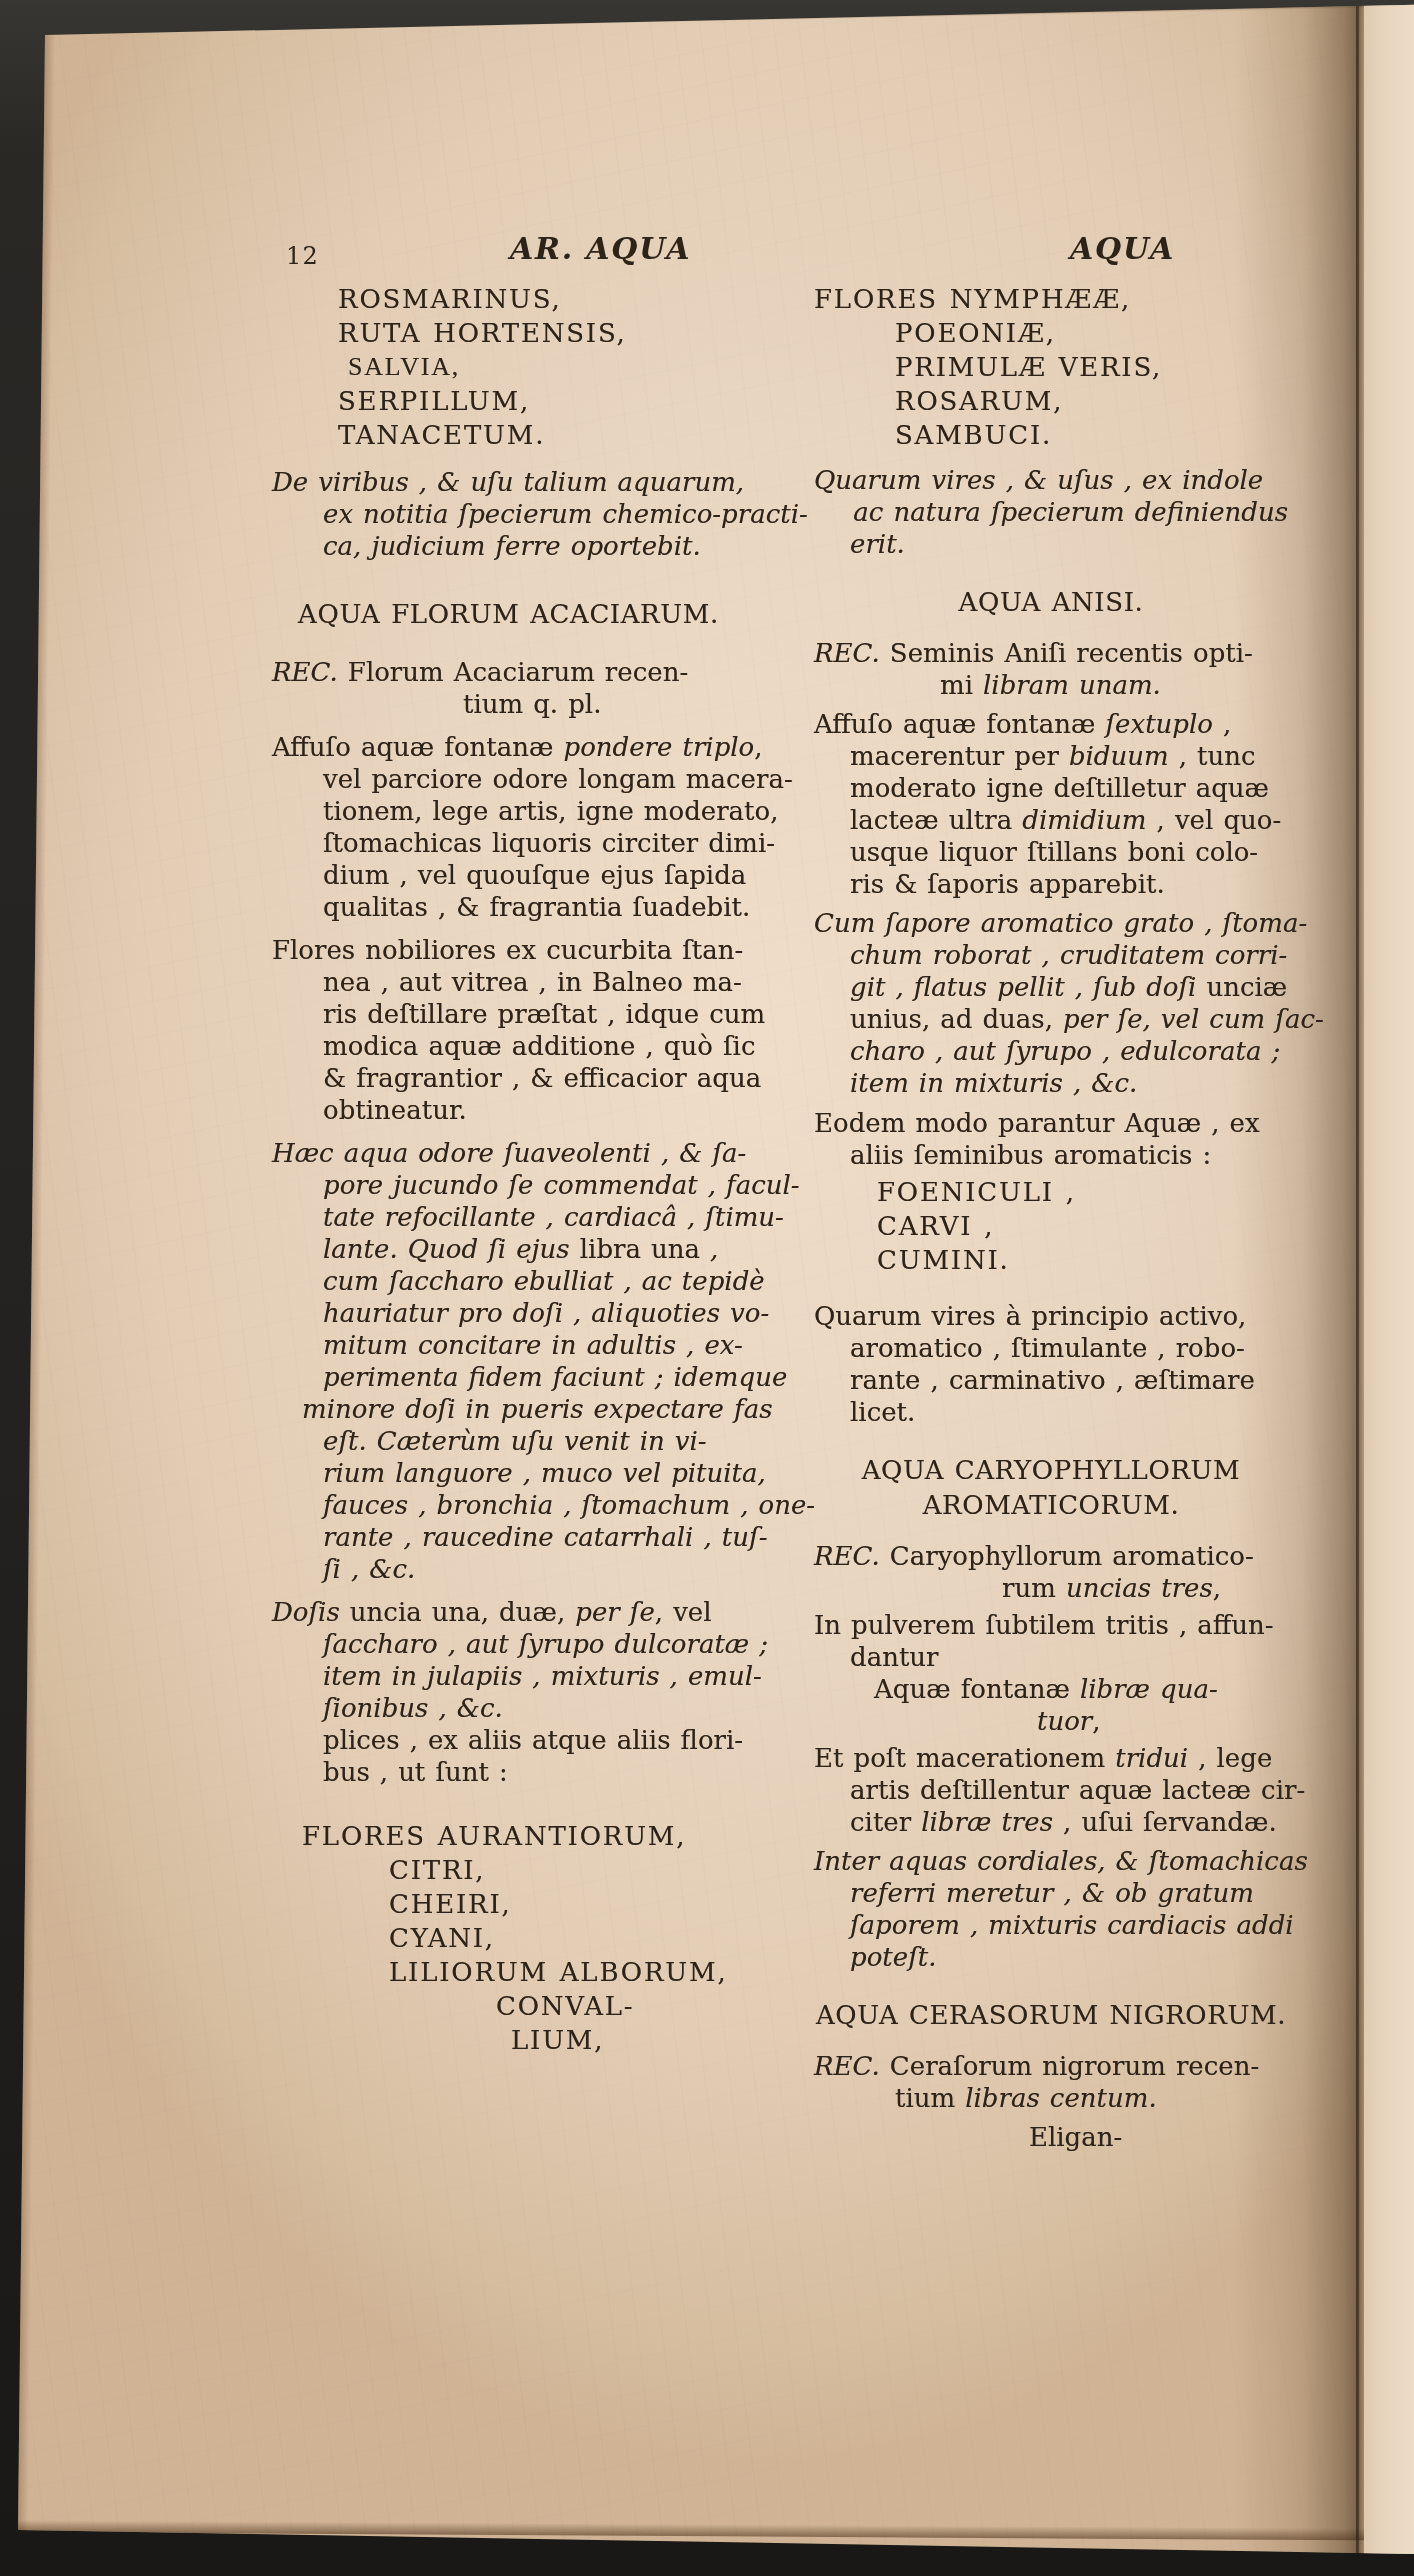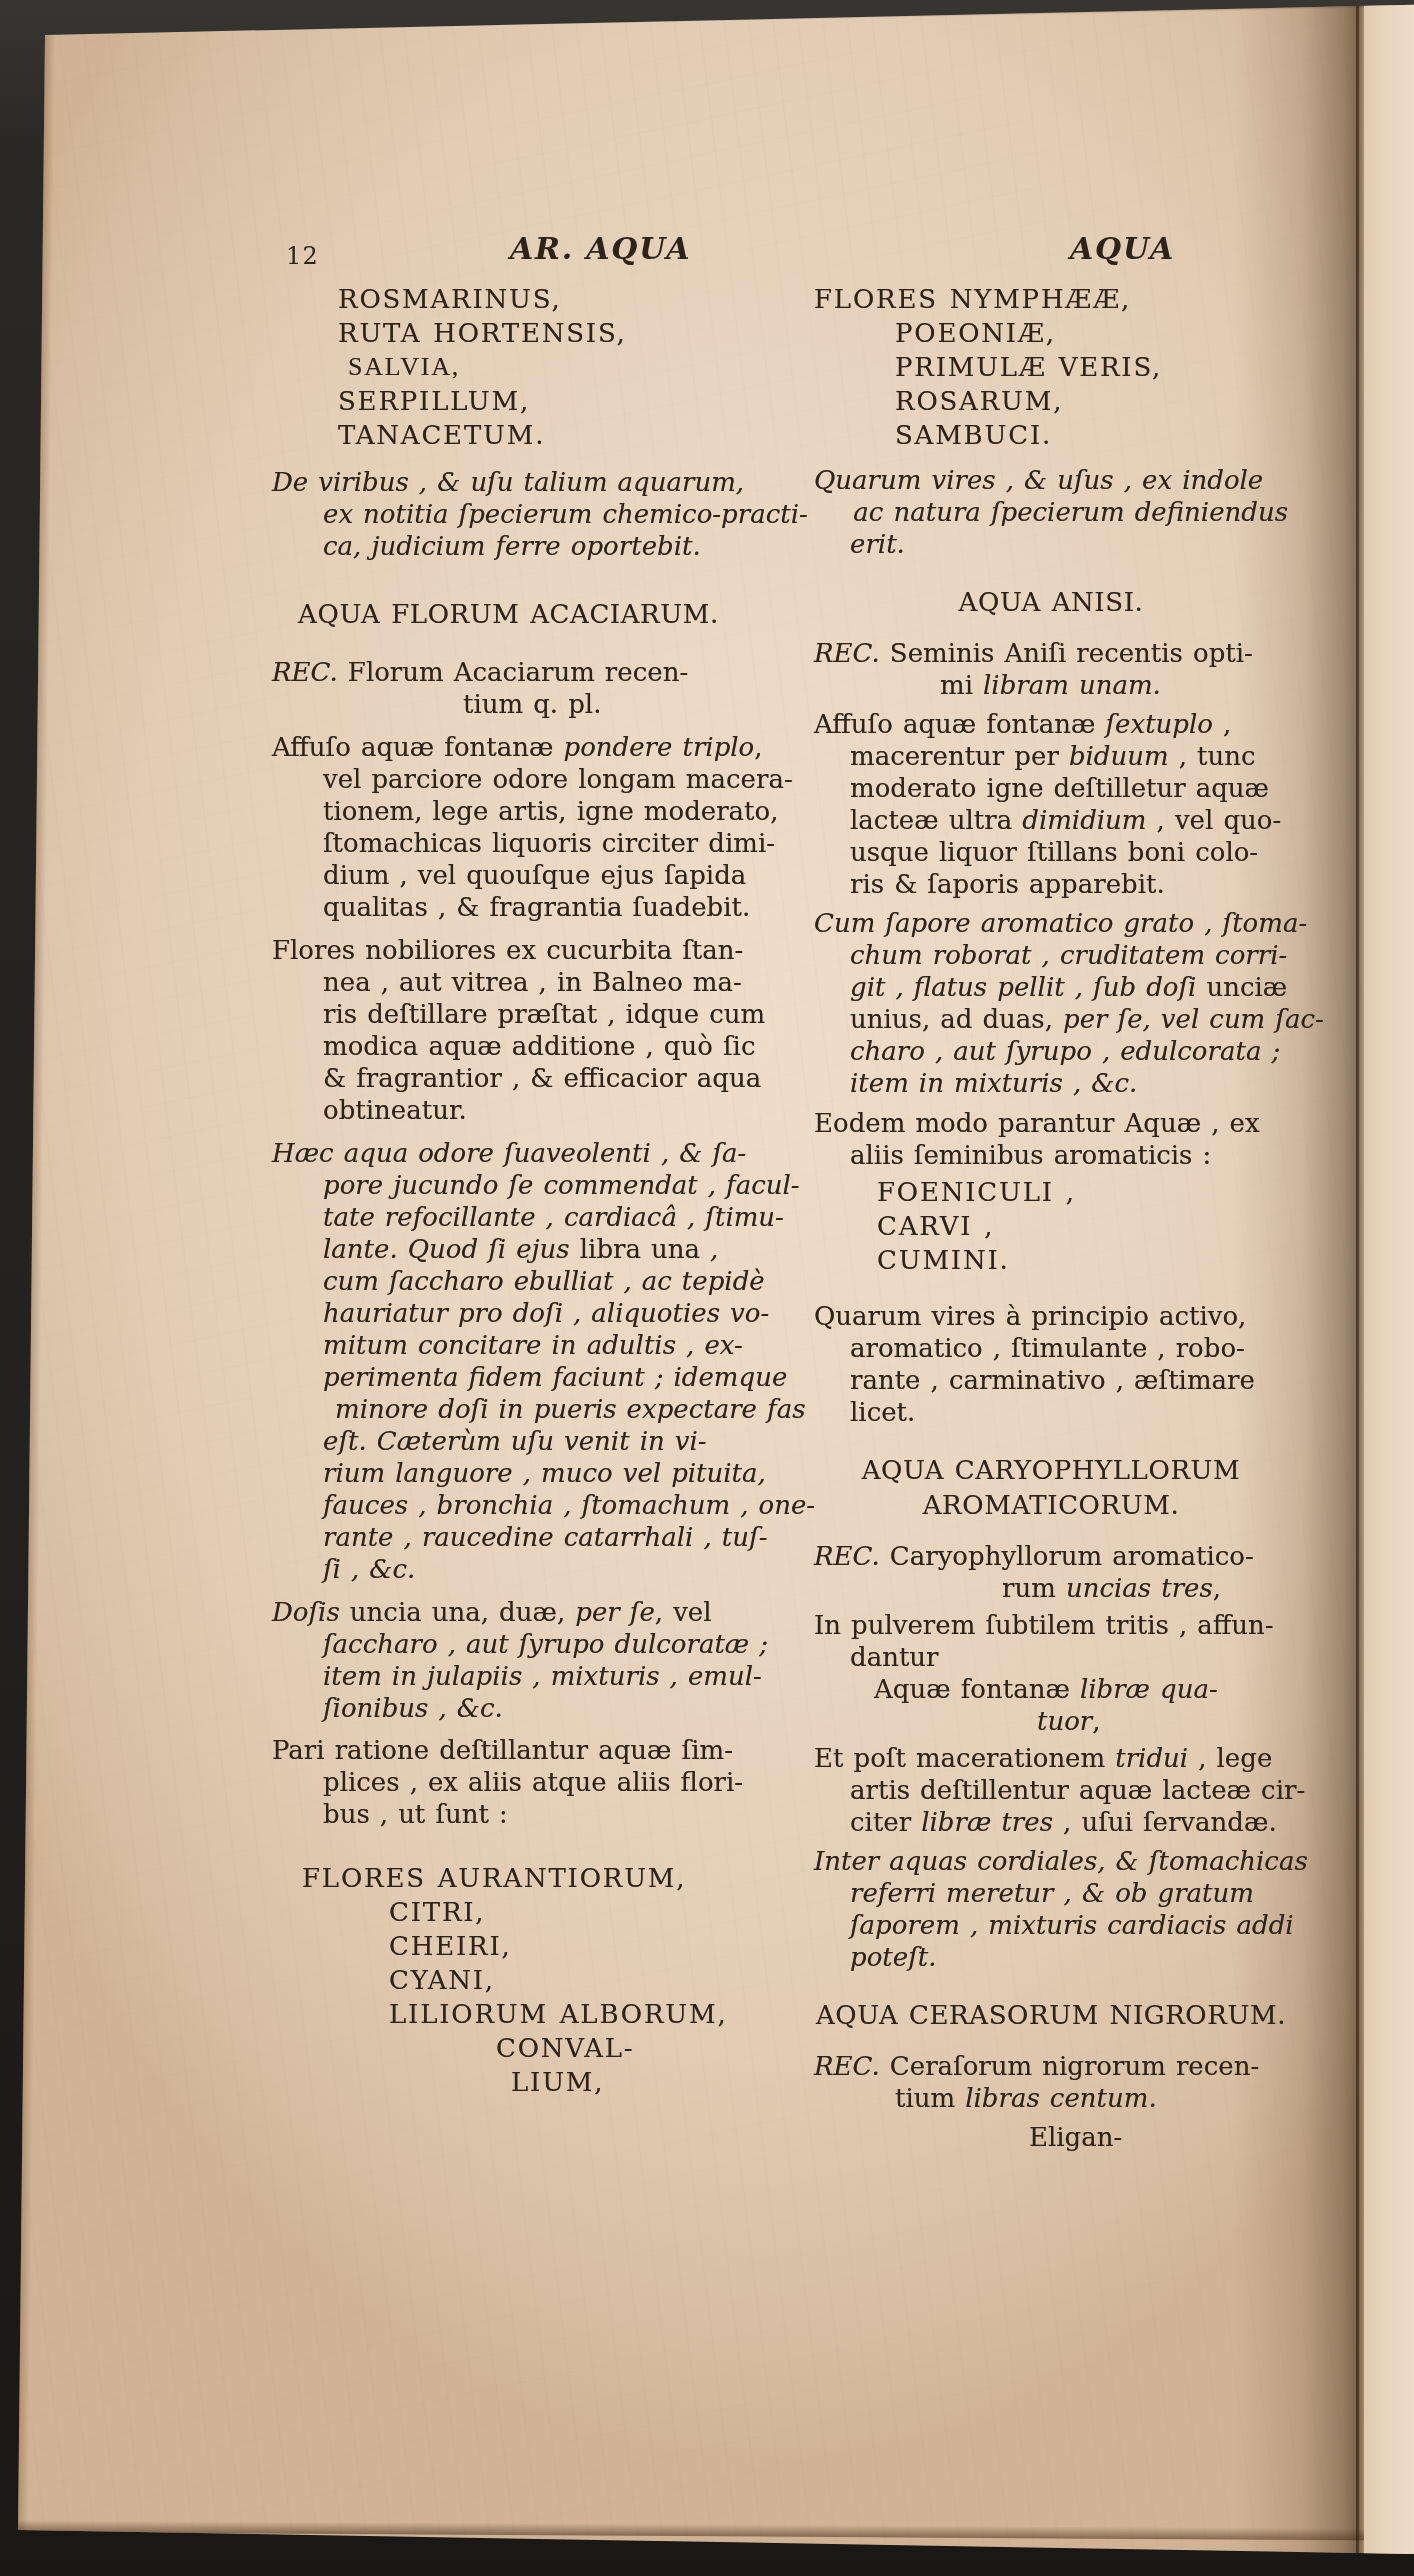--- a/index.html
+++ b/index.html
@@ -111,31 +111,30 @@
         <div class="ln b" style="margin-left: 51px;"><span class="rm">&amp; fragrantior , &amp; efficacior aqua</span></div>
         <div class="ln b" style="margin-left: 51px;"><span class="rm">obtineatur.</span></div>
         <div class="ln i" style="margin-top: 10.8px;"><span class="it">Hæc aqua odore ſuaveolenti , &amp; ſa-</span></div>
         <div class="ln i" style="margin-left: 51px;"><span class="it">pore jucundo ſe commendat , facul-</span></div>
         <div class="ln i" style="margin-left: 51px;"><span class="it">tate refocillante , cardiacâ , ſtimu-</span></div>
         <div class="ln i" style="margin-left: 51px;"><span class="it">lante.   Quod ſi ejus </span><span class="rm">libra una</span><span class="it"> ,</span></div>
         <div class="ln i" style="margin-left: 51px;"><span class="it">cum ſaccharo ebulliat , ac tepidè</span></div>
         <div class="ln i" style="margin-left: 51px;"><span class="it">hauriatur pro doſi , aliquoties vo-</span></div>
         <div class="ln i" style="margin-left: 51px;"><span class="it">mitum concitare in adultis , ex-</span></div>
         <div class="ln i" style="margin-left: 51px;"><span class="it">perimenta fidem faciunt ; idemque</span></div>
-        <div class="ln i" style="margin-left: 63px;"><span class="it">minore doſi in pueris expectare fas</span></div>
+        <div class="ln i" style="margin-left: 30px;"><span class="it">minore doſi in pueris expectare fas</span></div>
         <div class="ln i" style="margin-left: 51px;"><span class="it">eſt.   Cæterùm uſu venit in vi-</span></div>
         <div class="ln i" style="margin-left: 51px;"><span class="it">rium languore , muco vel pituita,</span></div>
         <div class="ln i" style="margin-left: 51px;"><span class="it">fauces , bronchia , ſtomachum , one-</span></div>
         <div class="ln i" style="margin-left: 51px;"><span class="it">rante , raucedine catarrhali , tuſ-</span></div>
         <div class="ln i" style="margin-left: 51px;"><span class="it">ſi , &amp;c.</span></div>
         <div class="ln b" style="margin-top: 10.8px;"><span class="it">Doſis</span><span class="rm"> uncia una, duæ, </span><span class="it">per ſe</span><span class="rm">, vel</span></div>
         <div class="ln i" style="margin-left: 51px;"><span class="it">ſaccharo , aut ſyrupo dulcoratæ ;</span></div>
         <div class="ln i" style="margin-left: 51px;"><span class="it">item in julapiis , mixturis , emul-</span></div>
         <div class="ln i" style="margin-left: 51px;"><span class="it">ſionibus , &amp;c.</span></div>
-        <div class="ln b" style="margin-top: 10.8px;"><span class="rm">Pari ratione deſtillantur aquæ ſim-</span></div>
         <div class="ln b" style="margin-left: 51px;"><span class="rm">plices , ex aliis atque aliis flori-</span></div>
         <div class="ln b" style="margin-left: 51px;"><span class="rm">bus , ut ſunt :</span></div>
         <div class="ln c" style="margin-left: 30px; margin-top: 31px;"><span class="rm">FLORES AURANTIORUM,</span></div>
         <div class="ln c" style="margin-left: 117px;"><span class="rm">CITRI,</span></div>
         <div class="ln c" style="margin-left: 117px;"><span class="rm">CHEIRI,</span></div>
         <div class="ln c" style="margin-left: 117px;"><span class="rm">CYANI,</span></div>
         <div class="ln c" style="margin-left: 117px;"><span class="rm">LILIORUM ALBORUM,</span></div>
         <div class="ln c" style="margin-left: 224px;"><span class="rm">CONVAL-</span></div>
         <div class="ln c" style="margin-left: 239px;"><span class="rm">LIUM,</span></div>
       </div>

